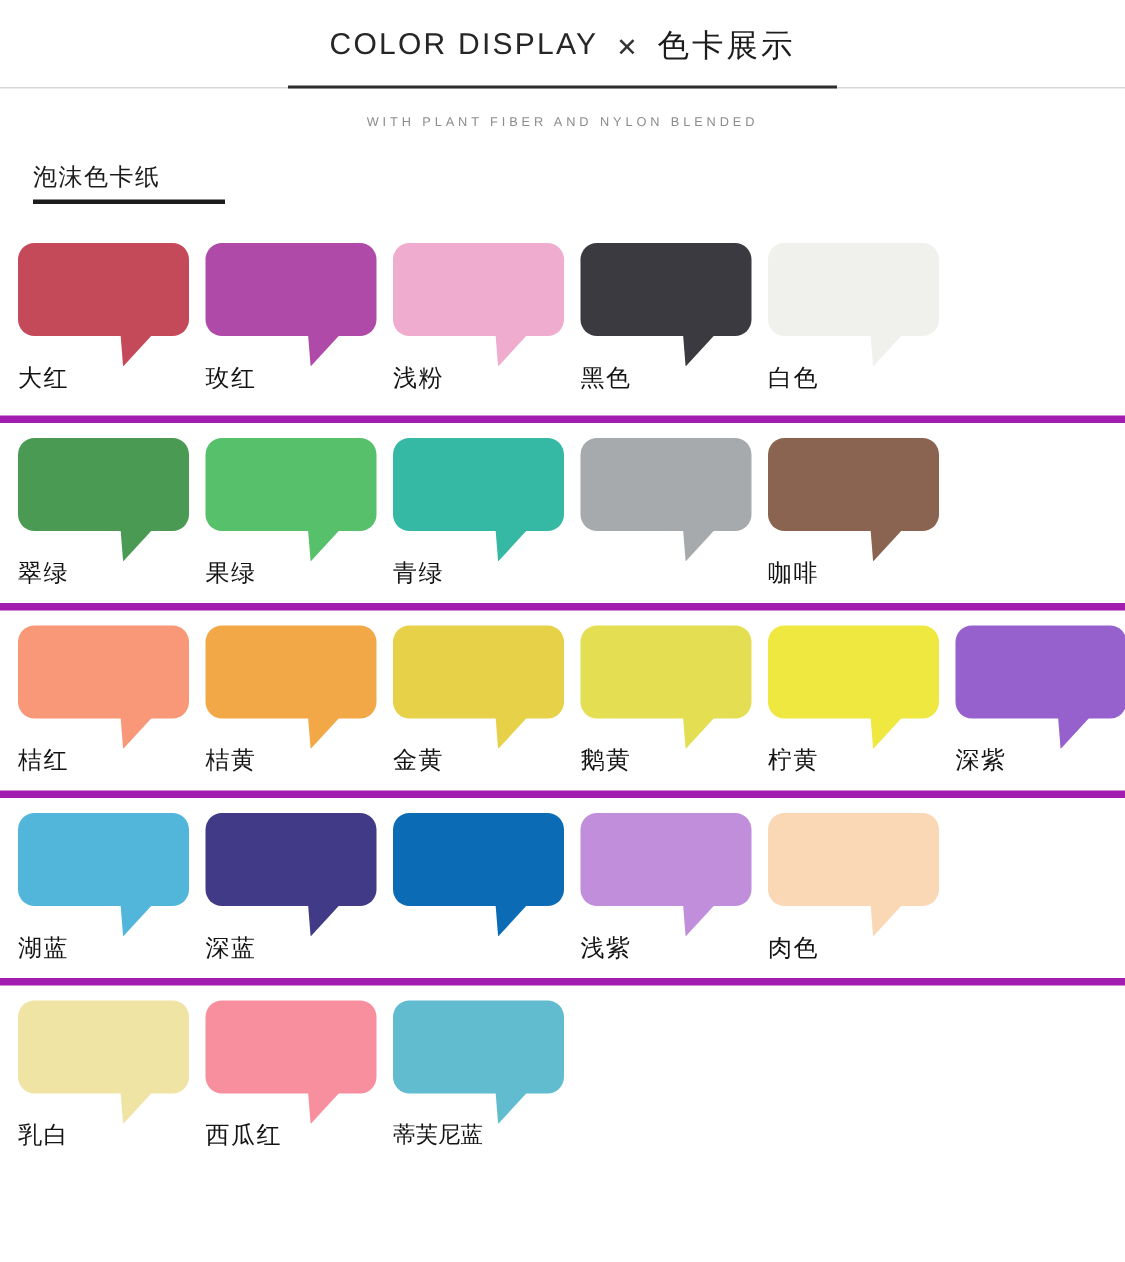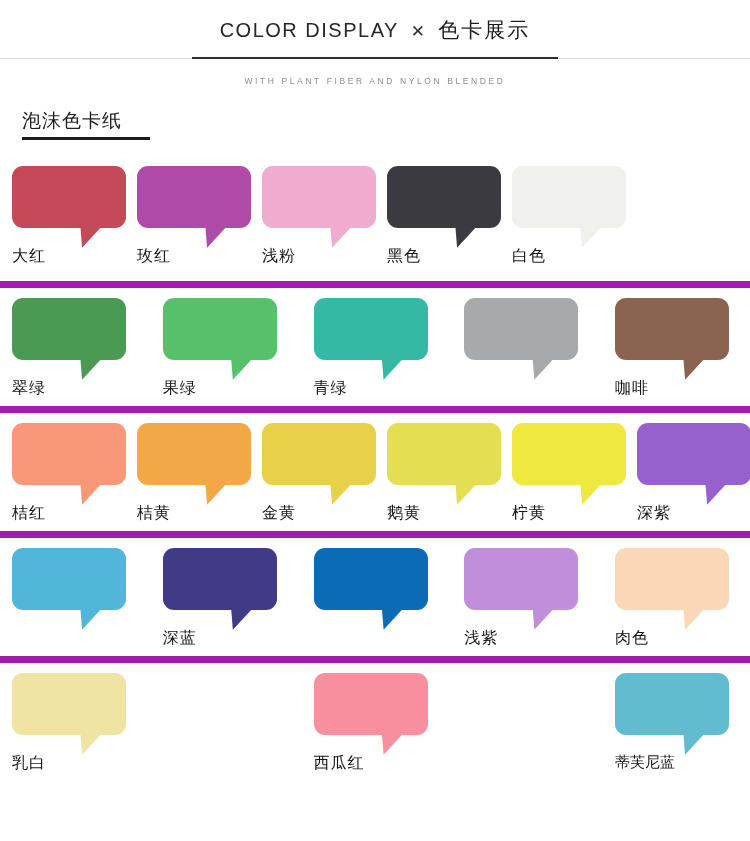--- a/index.html
+++ b/index.html
@@ -74,43 +74,43 @@
     color: #8c8c8c;
     font-family: "Liberation Sans", "DejaVu Sans", sans-serif;
   }
 
   
   .section {
     margin-top: 24px;
     padding-left: 22px;
   }
   .section-title {
-    font-size: 19px;
+    font-size: 16px;
     letter-spacing: 1px;
     color: #1c1c1c;
     line-height: 1.15;
     margin-top: 16px;
   }
   .section-underline {
     margin-top: 5px;
     width: 128px;
     height: 3px;
     background: #1c1c1c;
   }
 
   
   .rows { margin-top: 16px; }
 
   .swatch-row {
     position: relative;
     display: flex;
-    padding: 0 10px 0 12px;
+    padding: 0 20px 0 12px;
     height: 125px;
   }
-  .swatch-row + .swatch-row { border-top: 7px solid #a21caf; justify-content: space-between; }
+  .swatch-row + .swatch-row { border-top: 5px solid #a21caf; }
 
   .swatch-cell {
     width: 125px;
     flex: 0 0 125px;
     position: relative;
     padding-top: 10px;
   }
 
   .bubble-wrap { position: relative; width: 114px; height: 62px; }
 
@@ -281,20 +281,21 @@
           </div>
           <div class="swatch-label">深紫</div>
         </div>
       </div>
       <div class="swatch-row">
         <div class="swatch-cell">
           <div class="bubble-wrap">
             <div class="bubble" style="background: rgb(82, 182, 218);"></div>
             <div class="bubble-tail" style="background: rgb(82, 182, 218);"></div>
           </div>
+          <div class="swatch-label">湖蓝</div>
         </div>
         <div class="swatch-cell">
           <div class="bubble-wrap">
             <div class="bubble" style="background: rgb(65, 58, 134);"></div>
             <div class="bubble-tail" style="background: rgb(65, 58, 134);"></div>
           </div>
           <div class="swatch-label">深蓝</div>
         </div>
         <div class="swatch-cell">
           <div class="bubble-wrap">

